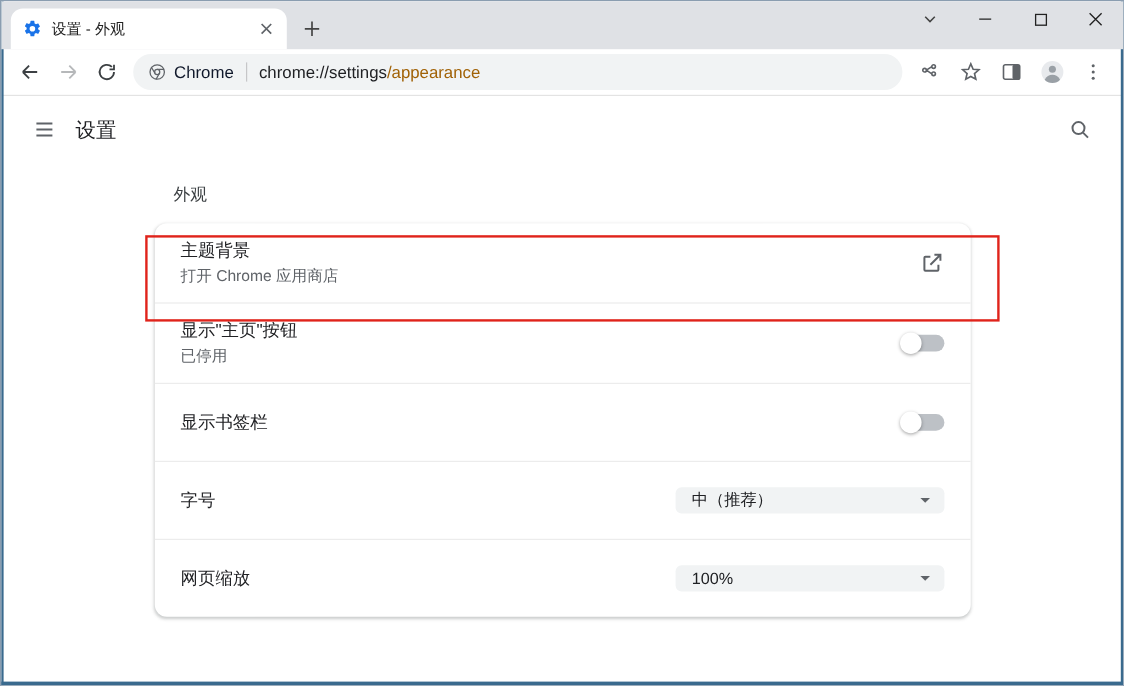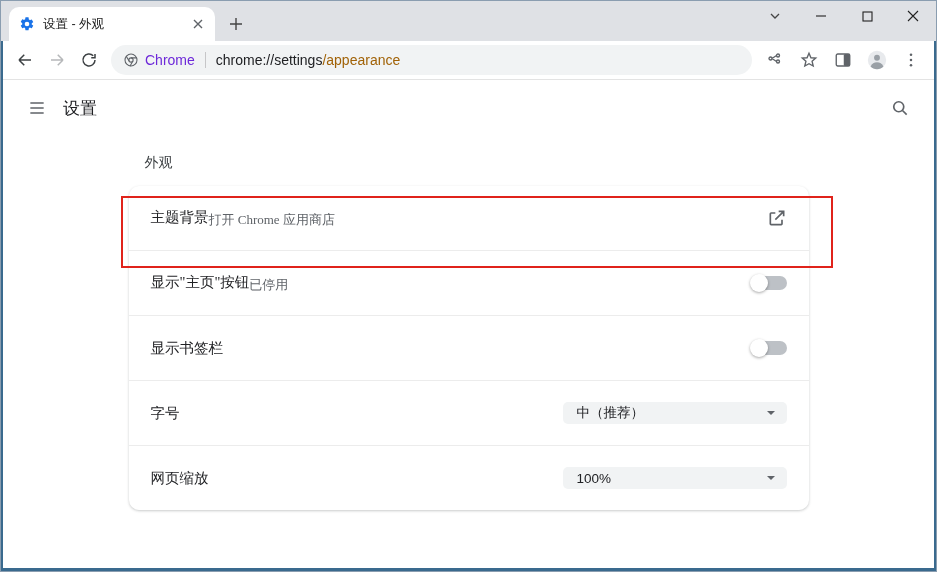--- a/index.html
+++ b/index.html
@@ -1,53 +1,53 @@
 <!DOCTYPE html>
 <html><head>
 <meta charset="utf-8">
 <style>
   html,body{margin:0;padding:0;font-family:"Segoe UI","Microsoft YaHei",Arial,sans-serif;background:#fff;}
   .window{width:937px;height:572px;background:#fff;border:1px solid #8a9db0;position:relative;overflow:hidden;box-sizing:border-box;}
   
   .titlebar{height:40px;background:#dfe1e5;display:flex;align-items:flex-end;position:relative;}
-  .tab{margin-left:8px;height:34px;width:206px;background:#fff;border-radius:10px 10px 0 0;display:flex;align-items:center;padding:0 10px;box-sizing:border-box;color:#222;font-size:12.5px;}
+  .tab{margin-left:8px;height:34px;width:230px;background:#fff;border-radius:10px 10px 0 0;display:flex;align-items:center;padding:0 10px;box-sizing:border-box;color:#222;font-size:12.5px;}
   .tab .favicon{margin-right:8px;flex:0 0 16px;display:flex;align-items:center;justify-content:center;}
   .tab .title{flex:1;white-space:nowrap;overflow:hidden;text-overflow:ellipsis;}
   .tab .close{color:#555;font-size:13px;padding:0 2px;}
   .newtab{width:30px;height:30px;display:flex;align-items:center;justify-content:center;color:#444;margin-left:6px;margin-bottom:2px;font-size:18px;}
   .wincontrols{position:absolute;right:0;top:0;height:30px;display:flex;align-items:center;}
   .winbtn{width:46px;height:30px;display:flex;align-items:center;justify-content:center;color:#222;}
   .winchevron{width:34px;height:30px;display:flex;align-items:center;justify-content:center;color:#444;margin-right:6px;}
   
   .toolbar{height:38px;display:flex;align-items:center;padding:0 8px;border-bottom:1px solid #e3e3e3;}
   .tbtn{width:32px;height:32px;display:flex;align-items:center;justify-content:center;color:#5f6368;border-radius:50%;}
   .tbtn.enabled{color:#3c4043;}
   .urlbar{flex:1;height:30px;margin:0 6px;background:#f1f3f4;border-radius:15px;display:flex;align-items:center;padding:0 12px;color:#555;font-size:14px;}
-  .urlbar .sitechip{display:flex;align-items:center;color:#6d28d9;}
+  .urlbar .sitechip{display:flex;align-items:center;color:#0f172a;}
   .urlbar .sitechip .chrometxt{margin-left:6px;}
   .urlbar .sep{width:1px;height:16px;background:#c6c6c8;margin:0 10px;}
   .urlhost{color:#202124;}
   .urlpath{color:#a16207;}
   .righticons{display:flex;align-items:center;gap:0;}
   .righticons .tbtn{width:34px;color:#5f6368;}
   
   .settings-header{height:56px;display:flex;align-items:center;padding:0 14px;}
   .menuicon{width:44px;height:44px;display:flex;align-items:center;justify-content:center;color:#5f6368;}
   .settings-title{font-size:17px;color:#202124;margin-left:4px;}
   .settings-search{margin-left:auto;width:44px;height:44px;display:flex;align-items:center;justify-content:center;color:#5f6368;}
   
   .content{padding:18px 0 10px 0;display:flex;justify-content:center;}
   .panel-area{width:680px;}
   .section-title{font-size:14px;color:#3c4043;margin:0 0 14px 16px;}
   .card{background:#fff;border-radius:10px;box-shadow:0 1px 3px rgba(60,64,67,.18),0 1px 2px rgba(60,64,67,.1);overflow:hidden;}
   .row{display:flex;align-items:center;justify-content:space-between;padding:13px 22px;min-height:38px;box-sizing:content-box;}
   .row + .row{border-top:1px solid #ececec;}
   .row-primary{font-size:14.5px;color:#202124;}
   .row-secondary{font-size:13px;color:#5f6368;margin-top:3px;}
-  .row-left{display:flex;flex-direction:row;font-family:Liberation Serif, serif;}
+  .row-left{display:flex;flex-direction:column;}
   .row-action{color:#5f6368;display:flex;align-items:center;justify-content:center;}
   .toggle{width:36px;height:14px;background:#bdc1c6;border-radius:8px;position:relative;}
   .toggle::after{content:"";position:absolute;width:18px;height:18px;border-radius:50%;background:#fff;box-shadow:0 1px 3px rgba(0,0,0,.35);top:-2px;left:-1px;}
   .select{min-width:200px;height:22px;background:#f1f3f4;border-radius:5px;display:flex;align-items:center;justify-content:space-between;padding:0 10px 0 14px;color:#202124;font-size:13.5px;}
   .select .caret{color:#5f6368;}
   .highlight{position:absolute;border:2px solid #e0231b;pointer-events:none;box-sizing:border-box;}
   svg{display:block;}
   .edge-left,.edge-right,.edge-bottom{position:absolute;background:#3a6a8e;}
   .edge-left{left:0;top:0;bottom:0;width:2px;}
   .edge-right{right:0;top:0;bottom:0;width:2px;}

